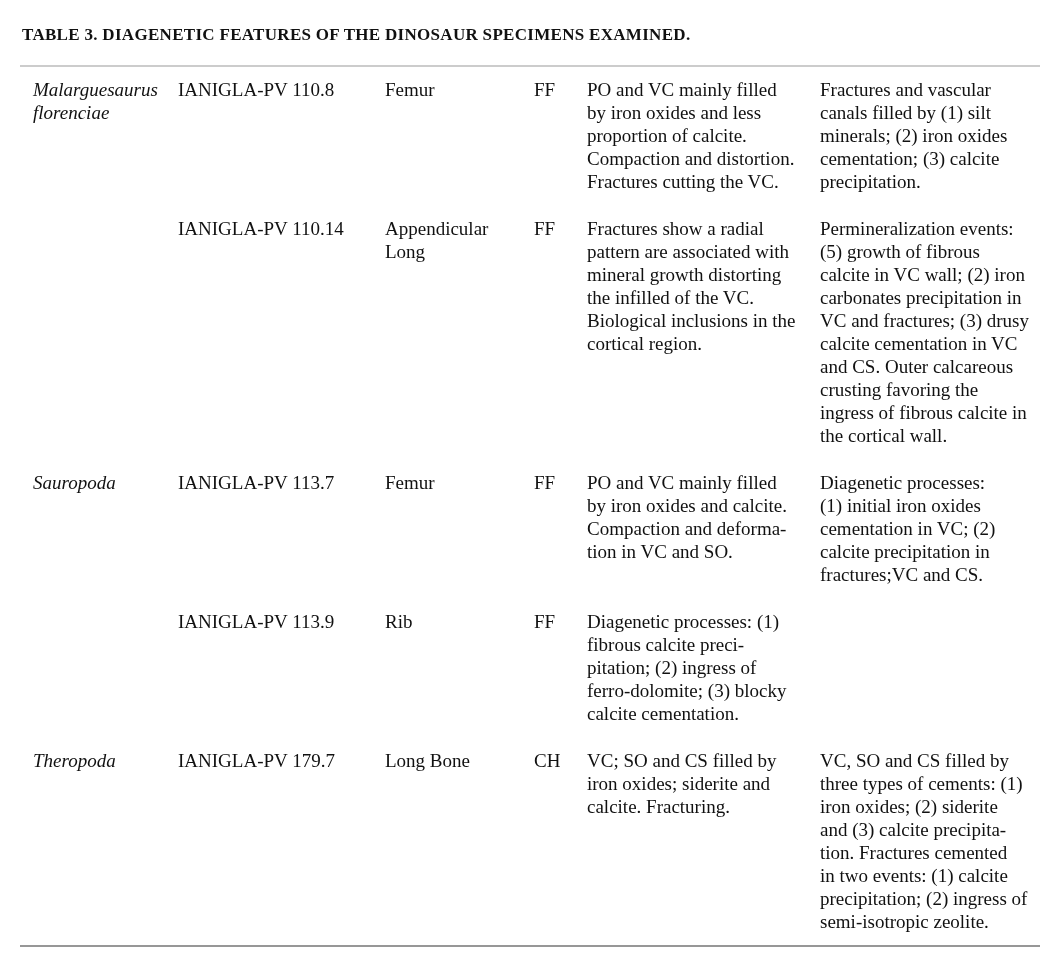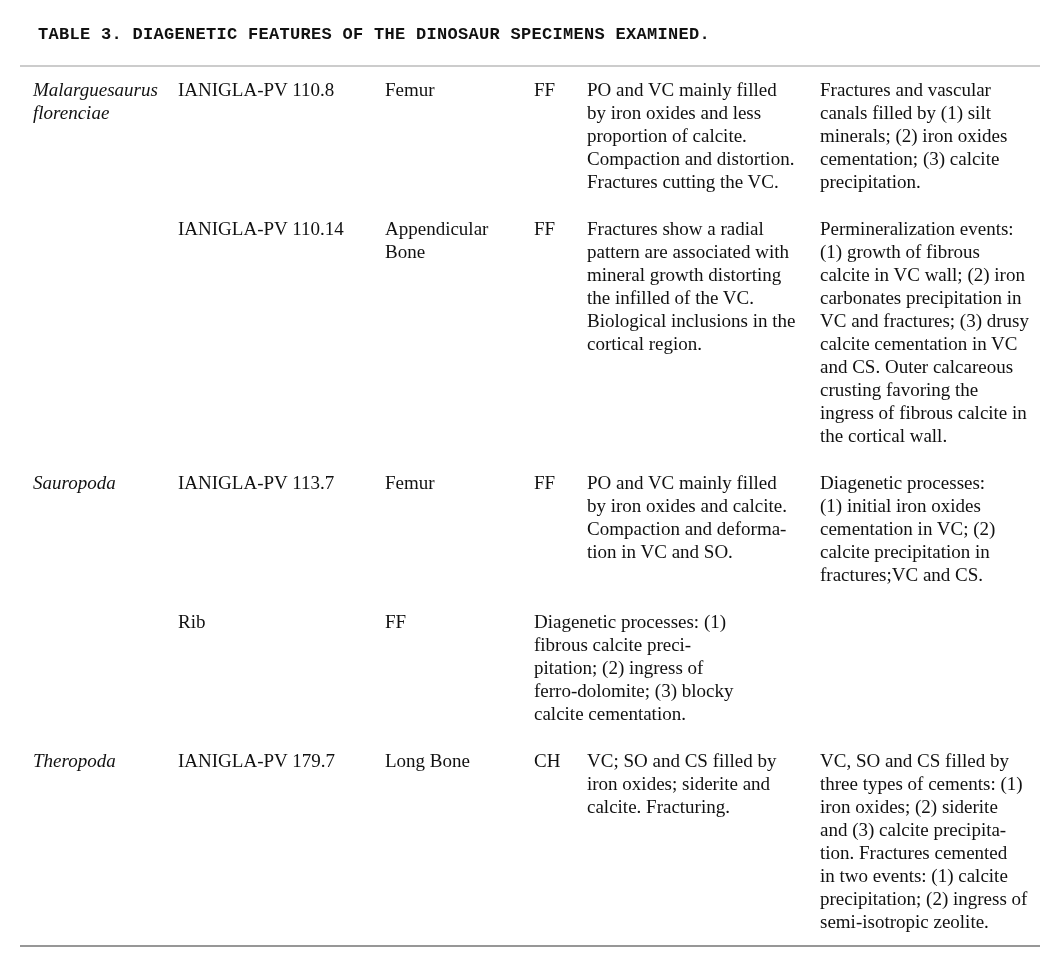--- a/index.html
+++ b/index.html
@@ -18,27 +18,26 @@
     color:var(--text-color);
   }
   .page{
     width:1060px;
     height:966px;
     position:relative;
     background:var(--bg-color);
   }
   .caption{
     padding-top:24px;
-    padding-left:38px;
+    padding-left:22px;
     font-size:17px;
     font-weight:bold;
     letter-spacing:0.3px;
     line-height:22px;
     white-space:pre;
-    font-family:Liberation Mono, monospace;
   }
   .rule{
     margin-left:20px;
     width:1020px;
     height:2px;
   }
   .rule-top{
     margin-top:19px;
     background:var(--rule-top-color);
   }
@@ -90,30 +89,30 @@
 canals filled by (1) silt
 minerals; (2) iron oxides
 cementation; (3) calcite
 precipitation.</div>
     </div>
 
     <div class="row">
       <div class="cell taxon"></div>
       <div class="cell">IANIGLA-PV 110.14</div>
       <div class="cell">Appendicular
-Bone</div>
+Long</div>
       <div class="cell">FF</div>
       <div class="cell">Fractures show a radial
 pattern are associated with
 mineral growth distorting
 the infilled of the VC.
 Biological inclusions in the
 cortical region.</div>
       <div class="cell">Permineralization events:
-(1) growth of fibrous
+(5) growth of fibrous
 calcite in VC wall; (2) iron
 carbonates precipitation in
 VC and fractures; (3) drusy
 calcite cementation in VC
 and CS. Outer calcareous
 crusting favoring the
 ingress of fibrous calcite in
 the cortical wall.</div>
     </div>
 
@@ -128,20 +127,21 @@
 tion in VC and SO.</div>
       <div class="cell">Diagenetic processes:
 (1) initial iron oxides
 cementation in VC; (2)
 calcite precipitation in
 fractures;VC and CS.</div>
     </div>
 
     <div class="row">
       <div class="cell taxon"></div>
+      <div class="cell">IANIGLA-PV 113.9</div>
       <div class="cell">Rib</div>
       <div class="cell">FF</div>
       <div class="cell">Diagenetic processes: (1)
 fibrous calcite preci-
 pitation; (2) ingress of
 ferro-dolomite; (3) blocky
 calcite cementation.</div>
     </div>
 
     <div class="row">

